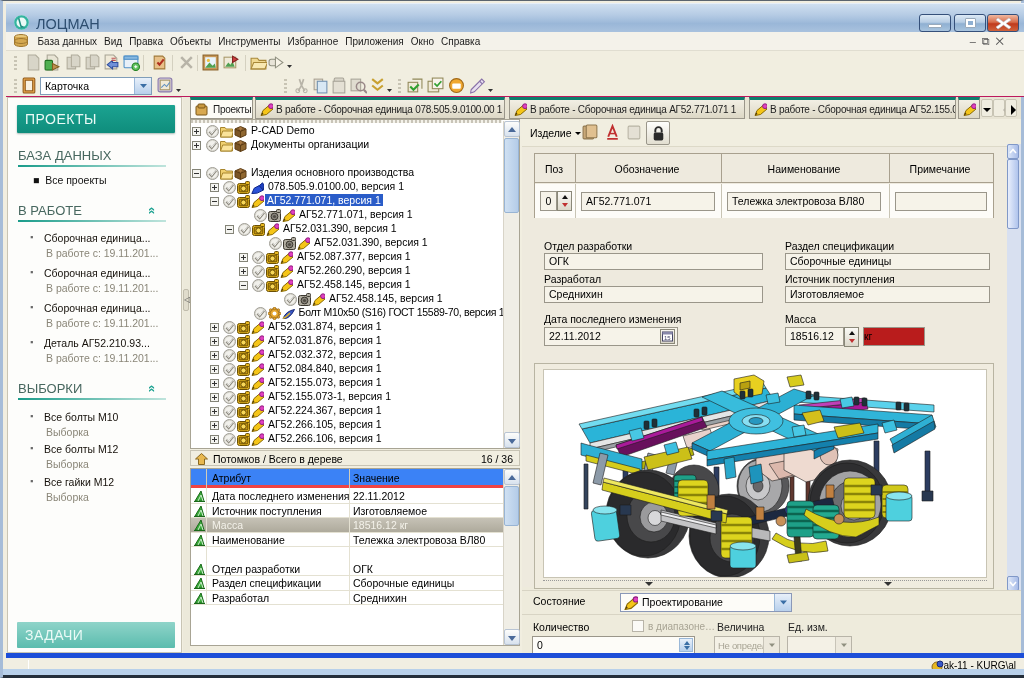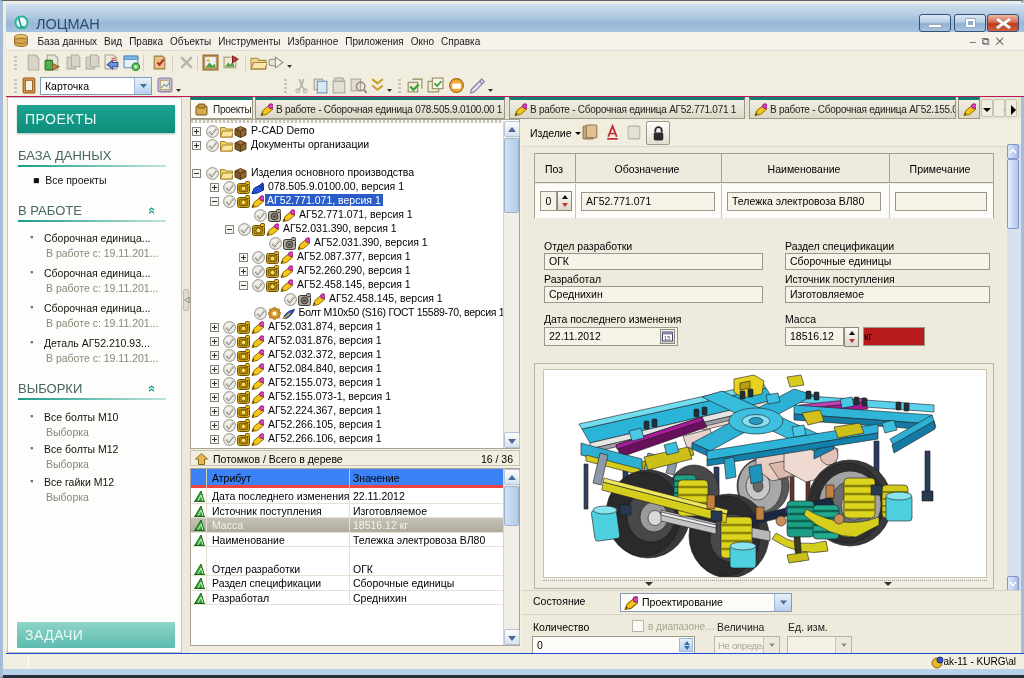--- a/index.html
+++ b/index.html
@@ -41,21 +41,21 @@
 .spin { position:absolute; width:15px; height:20px; background:linear-gradient(#fbfaf6,#dcd8ca); border:1px solid #8a8878; }
 .spin::before { content:""; position:absolute; left:3.5px; top:3px; width:0; height:0; border:3.5px solid transparent; border-bottom:4.5px solid #111; border-top:none; }
 .spin::after { content:""; position:absolute; left:3.5px; bottom:3px; width:0; height:0; border:3.5px solid transparent; border-top:4.5px solid #c03030; border-bottom:none; }
 .spin2 { width:14px; height:14px; background:linear-gradient(#e8f0fa,#b8d0ec); border:1px solid #9ab8d8; }
 .spin2::before { content:""; position:absolute; left:3.5px; top:1.5px; width:0; height:0; border:3px solid transparent; border-bottom:4px solid #3a6ea5; border-top:none; }
 .spin2::after { content:""; position:absolute; left:3.5px; bottom:1.5px; width:0; height:0; border:3px solid transparent; border-top:4px solid #3a6ea5; border-bottom:none; }
 .vscroll2 { position:absolute; width:14px; background:#d8e0f0; }
 #leftpanel { position:absolute; left:4px; top:96px; width:175px; height:556px; background:#fdfdfb; border:1px solid #c8c4b4; }
 #midpanel { position:absolute; left:187px; top:118px; width:330px; height:534px; }
 #rightpanel { position:absolute; left:519px; top:118px; width:499px; height:534px; background:#eeebdc; }
-#statusbar { position:absolute; left:3px; top:652px; width:1018px; height:17px; background:#f1eee2; border-top:1px solid #1d4ed8; }
+#statusbar { position:absolute; left:3px; top:652px; width:1018px; height:17px; background:#f1eee2; border-top:5px solid #1d4ed8; }
 #bottomstrip { position:absolute; left:0px; top:668px; width:1022px; height:10px; background:#b8d0ea; border-bottom:4px solid #242e3a; z-index:5; }
 .grip { position:absolute; top:5px; width:3px; height:14px; background:repeating-linear-gradient(to bottom,#c8c4b4 0 2px,transparent 2px 4px); }
 .tbi { position:absolute; top:3px; width:17px; height:17px; }
 .tbsep { position:absolute; top:4px; width:1px; height:16px; background:#d4d0c0; }
 .sbar-head { color:#eafaf6; font-size:14px; letter-spacing:0.5px; }
 .lp-sect { position:absolute; left:10px; width:150px; font-size:13px; color:#47675f; }
 .lp-line { position:absolute; left:10px; width:148px; height:2px; background:linear-gradient(to right,#1a9c8a,#bfe4dc); }
 .lp-item { position:absolute; left:36px; color:#15100a; }
 .lp-item::before { content:"\25AA"; position:absolute; left:-14px; top:0px; color:#666; font-size:9px; }
 .lp-sub { position:absolute; left:38px; color:#8a8678; font-size:10.5px; }

